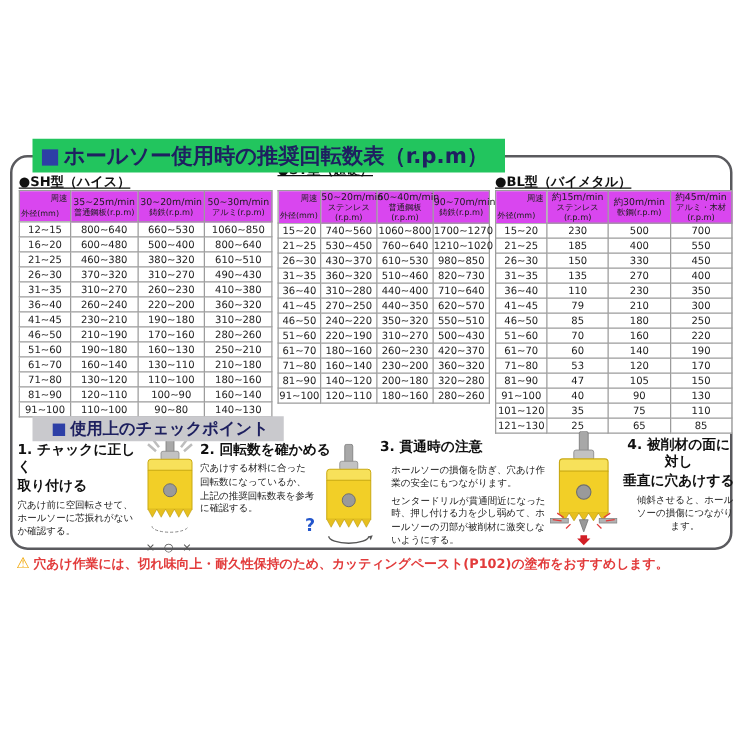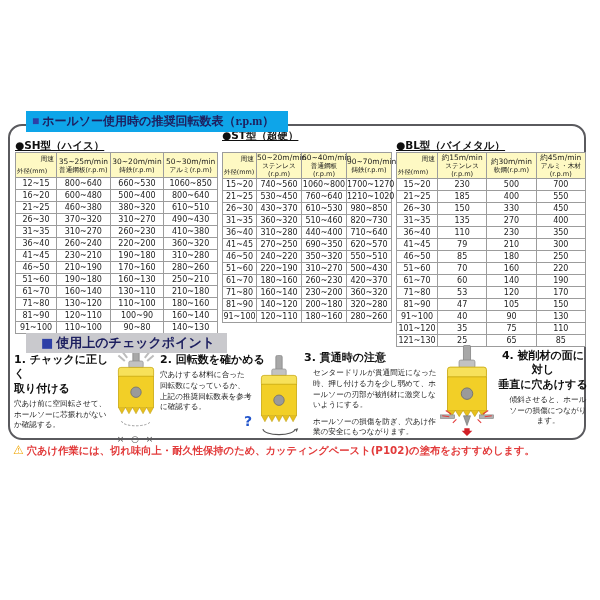--- a/index.html
+++ b/index.html
@@ -1,27 +1,27 @@
 <!DOCTYPE html>
 <html><head>
 <meta charset="utf-8">
 <style>
   html,body{margin:0;padding:0;}
   body{width:600px;height:600px;background:#ffffff;font-family:"DejaVu Sans","Liberation Sans",sans-serif;position:relative;overflow:hidden;color:#222;}
 
   .panel{position:absolute;left:8px;top:124px;width:574px;height:312px;border:2px solid #5a5a5e;border-radius:14px;background:#fff;}
 
-  .main-title{position:absolute;left:26px;top:111px;background:#0ea5e9;color:#1e2060;font-weight:bold;font-size:12px;padding:2px 14px 2px 6px;z-index:3;white-space:nowrap;font-family:Liberation Serif, serif;}
+  .main-title{position:absolute;left:26px;top:111px;background:#22c55e;color:#1e2060;font-weight:bold;font-size:17px;padding:2px 14px 2px 6px;z-index:3;white-space:nowrap;}
   .main-title .marker{color:#2d3fa6;margin-right:3px;}
 
   .tbl-name{position:absolute;font-size:10.5px;font-weight:bold;color:#101010;z-index:2;white-space:nowrap;text-decoration:underline;}
   table.rpm{position:absolute;border-collapse:collapse;table-layout:fixed;background:#fff;z-index:2;}
   table.rpm th,table.rpm td{border:1px solid #9c9c9c;padding:0;text-align:center;font-weight:normal;}
   table.rpm td{font-size:8px;height:11px;line-height:11px;color:#1c1c1c;white-space:nowrap;}
-  table.rpm thead th{background:#fef9c3;height:24px;}
+  table.rpm thead th{background:#d946ef;height:24px;}
   th .spd{font-size:7.5px;line-height:9px;color:#1c1c1c;}
   th .mat{font-size:6.6px;line-height:8px;color:#1c1c1c;}
   th.corner{position:relative;background:
     linear-gradient(to bottom right,#efefef calc(50% - 0.6px),#9c9c9c calc(50% - 0.6px),#9c9c9c calc(50% + 0.6px),#efefef calc(50% + 0.6px));}
   .c-top{position:absolute;top:1px;right:2px;font-size:6.8px;}
   .c-bottom{position:absolute;bottom:1px;left:1px;font-size:6.4px;text-align:right;}
   table.t0{left:15px;top:152px;width:203px;}
   table.t1{left:222px;top:152px;width:170px;}
   table.t2{left:396px;top:152px;width:190px;}
   .t0 th.corner{width:40px;} .t1 th.corner{width:33px;} .t2 th.corner{width:40px;}
@@ -201,21 +201,21 @@
       </tr>
       <tr>
         <td>36~40</td>
         <td>310~280</td>
         <td>440~400</td>
         <td>710~640</td>
       </tr>
       <tr>
         <td>41~45</td>
         <td>270~250</td>
-        <td>690~350</td>
+        <td>440~350</td>
         <td>620~570</td>
       </tr>
       <tr>
         <td>46~50</td>
         <td>240~220</td>
         <td>350~320</td>
         <td>550~510</td>
       </tr>
       <tr>
         <td>51~60</td>
@@ -399,22 +399,22 @@
         <path d="M10,92 a20,7 0 0 0 40,0" fill="none" stroke="#555" stroke-width="1.4"></path>
         <path d="M50,92 l4,-1 l-2,5 z" fill="#555"></path>
       </svg>
       <span class="qmark">?</span>
     </div>
   </div>
 </div>
 
 <div class="cp" style="left:304px;top:351px;width:137px;">
   <div class="cp-head"><span>3.</span> <span>貫通時の注意</span></div>
+  <div class="cp-desc" style="margin-left:9px;margin-top:6px;">ホールソーの損傷を防ぎ、穴あけ作業の安全にもつながります。</div>
   <div class="cp-desc" style="margin-left:9px;">センタードリルが貫通間近になった時、押し付ける力を少し弱めて、ホールソーの刃部が被削材に激突しないようにする。</div>
-  <div class="cp-desc" style="margin-left:9px;margin-top:6px;">ホールソーの損傷を防ぎ、穴あけ作業の安全にもつながります。</div>
 </div>
 
 <div class="cp" style="left:440px;top:349px;width:148px;">
   <div class="cp-row">
     <div class="saw-wrap" style="margin-top:-4px;">
       <svg width="54" height="92" viewBox="0 0 60 104">
         <rect x="26" y="0" width="8" height="20" rx="2" fill="#a8a8a8" stroke="#7a7a7a" stroke-width="0.8"></rect>
         <rect x="21" y="17" width="18" height="9" rx="2" fill="#c2c2c2" stroke="#8a8a8a" stroke-width="0.8"></rect>
         <rect x="8" y="25" width="44" height="13" rx="3" fill="#f7e15a" stroke="#c9a912" stroke-width="1"></rect>
         <rect x="8" y="36" width="44" height="38" fill="#f2cf27" stroke="#c9a912" stroke-width="1"></rect>

